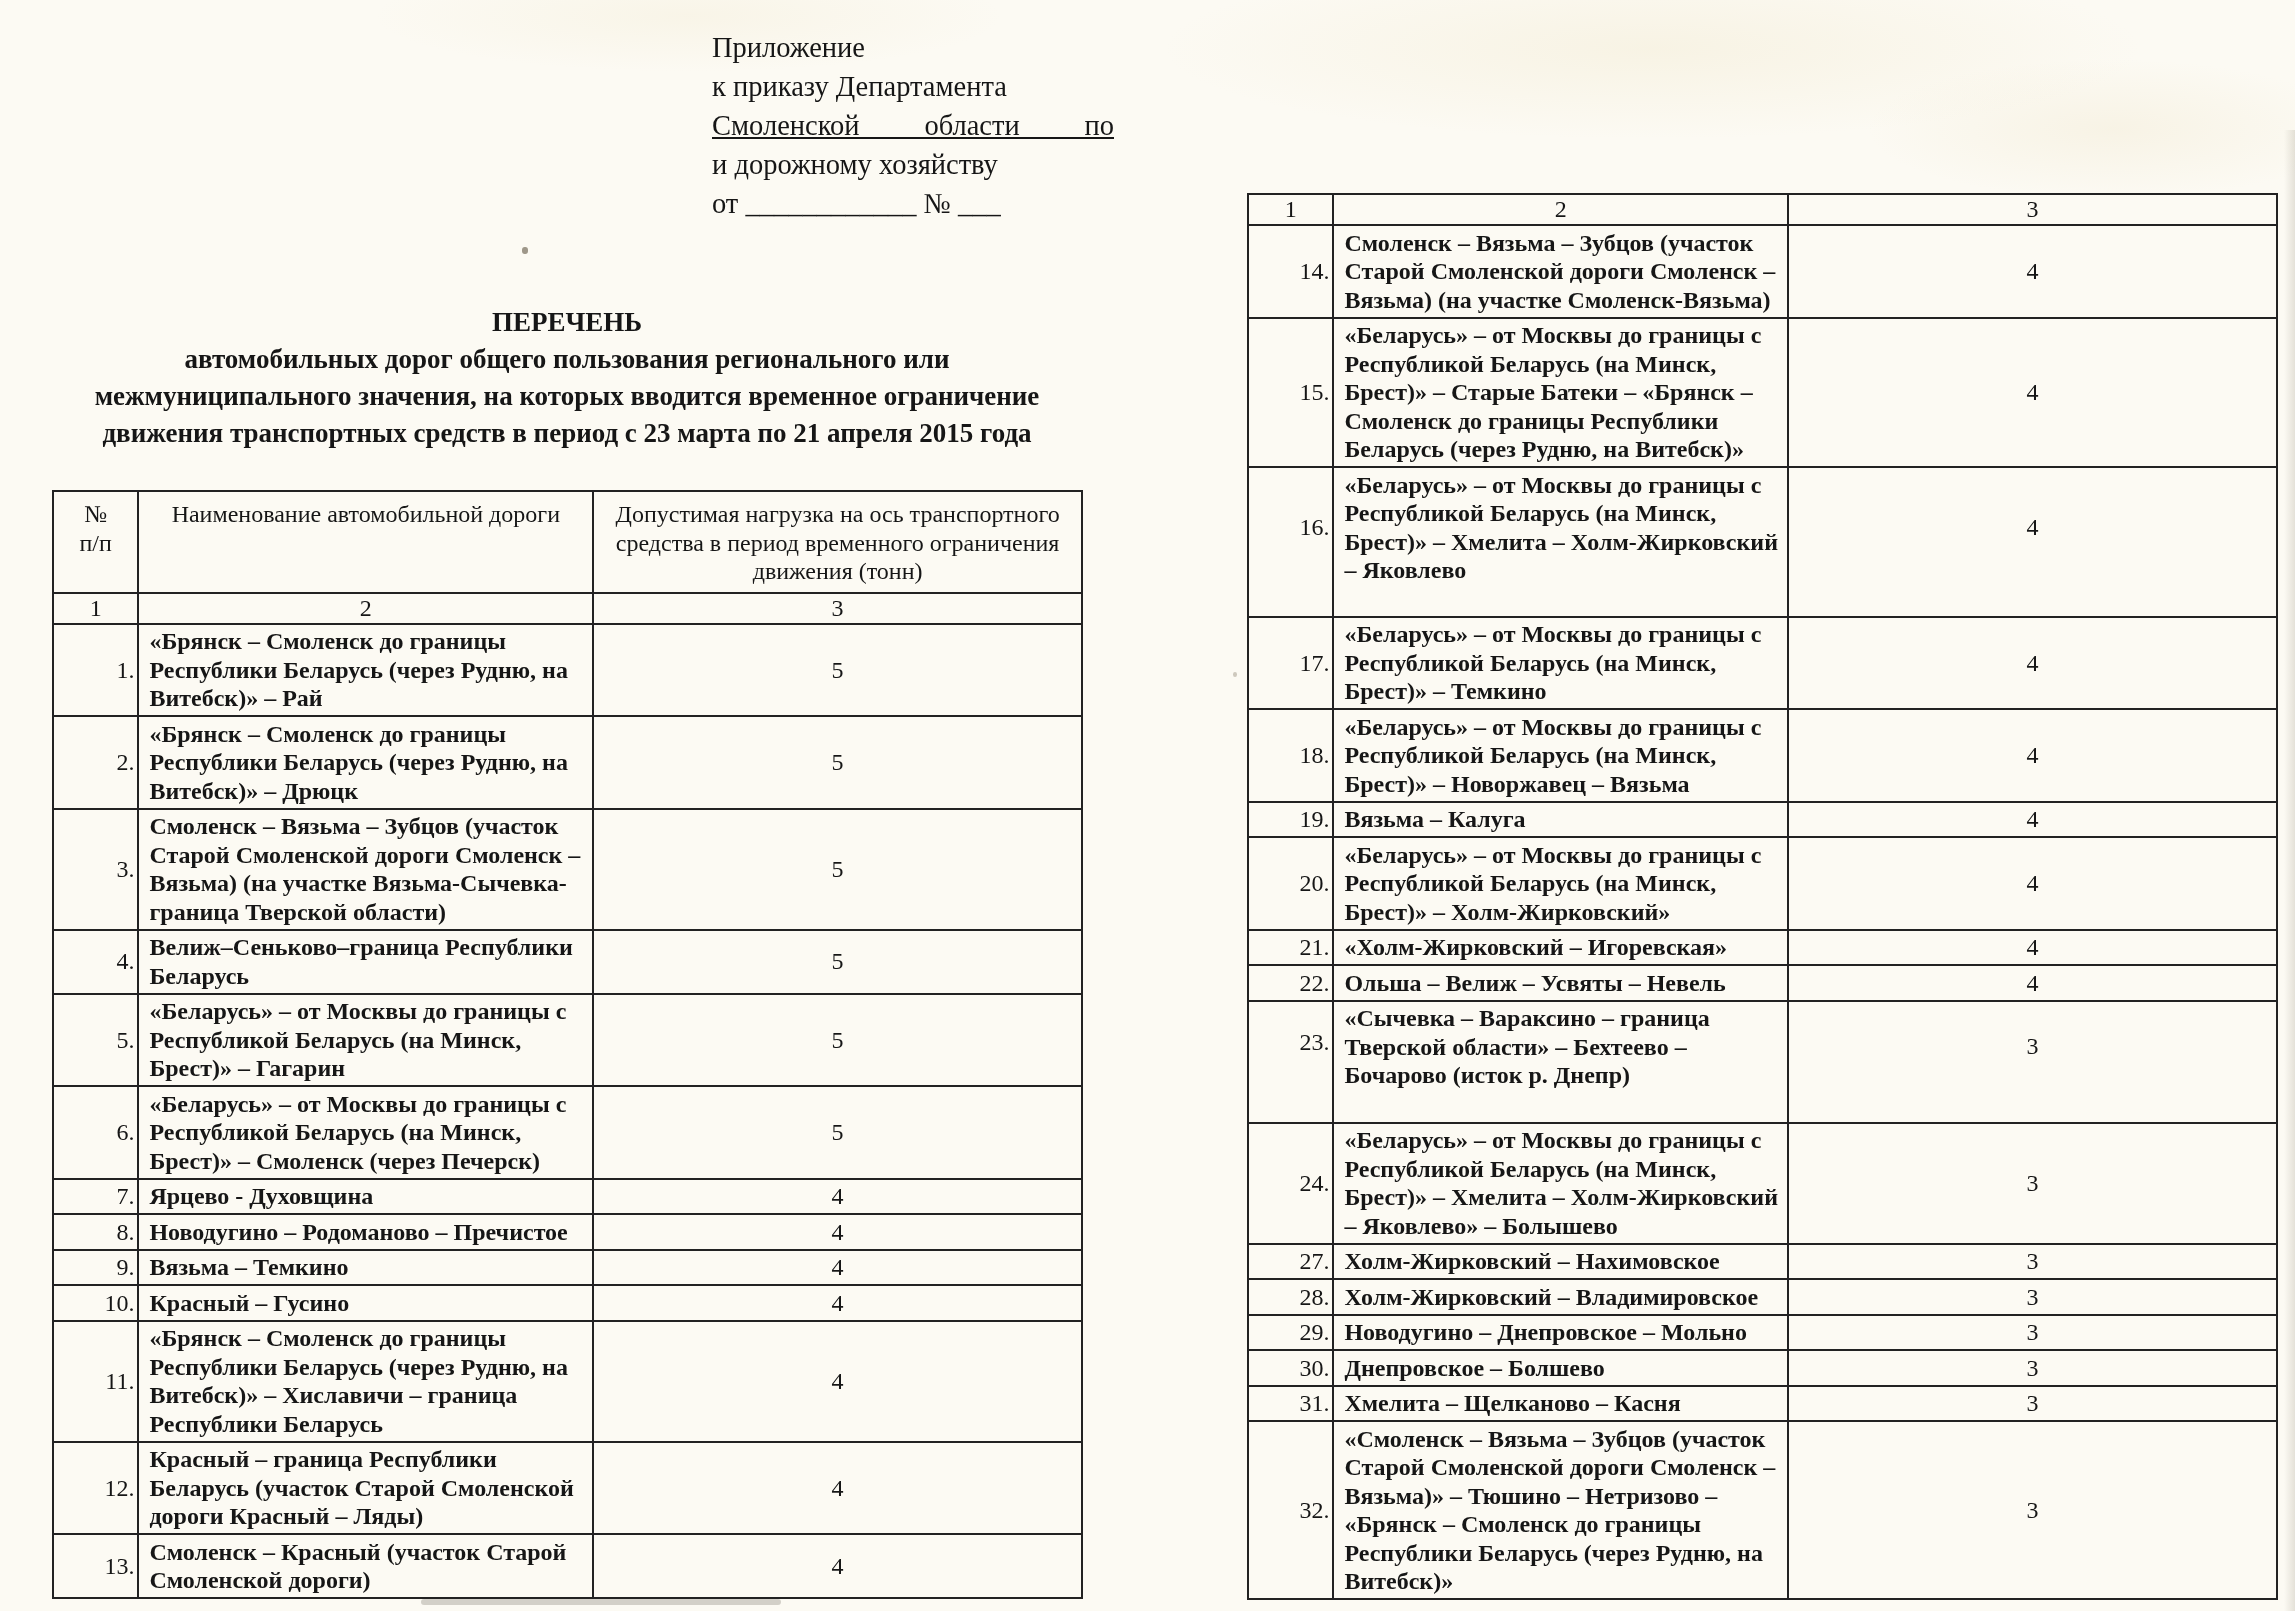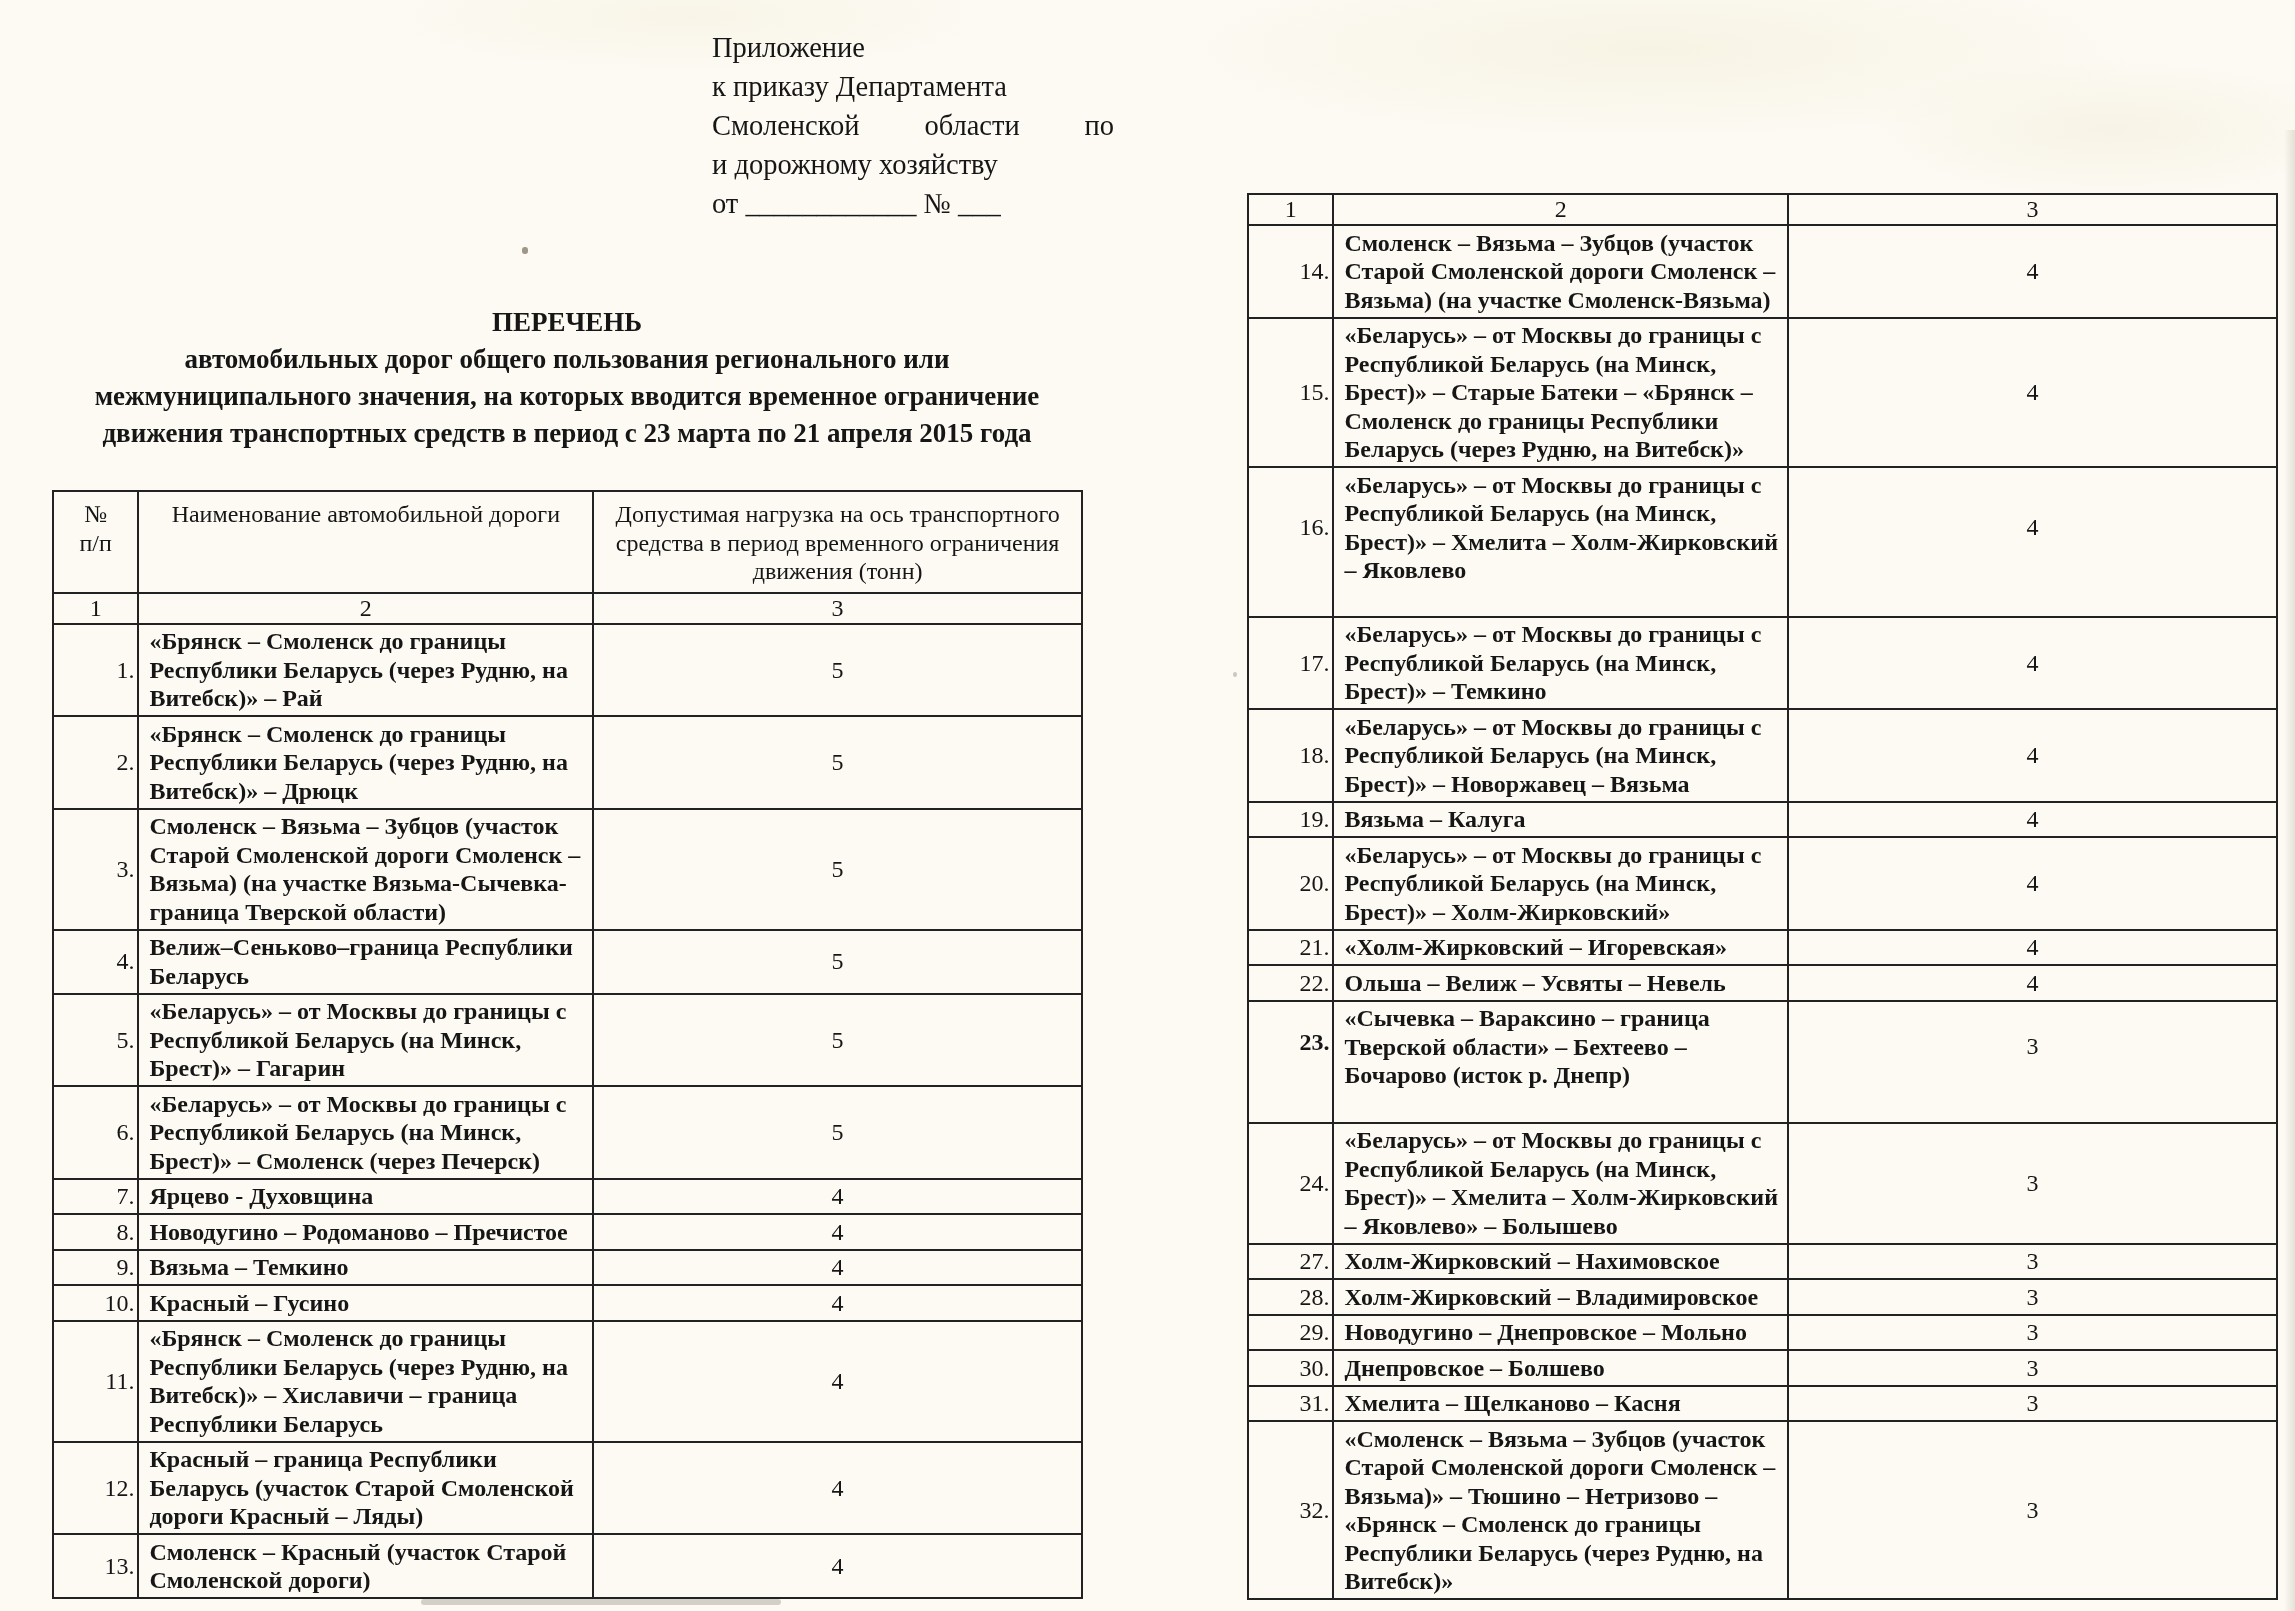--- a/index.html
+++ b/index.html
@@ -16,21 +16,21 @@
     overflow:hidden;
   }
   .artifact{position:absolute;pointer-events:none;}
   .speck-1{left:522px;top:247px;width:5.5px;height:6.5px;background:rgba(80,70,50,0.55);border-radius:50%;}
   .speck-2{left:1233px;top:672px;width:4px;height:4.5px;background:rgba(120,110,90,0.35);border-radius:50%;}
   .edge-shade{right:0;top:130px;width:11px;height:1481px;background:linear-gradient(to right,rgba(0,0,0,0),rgba(120,112,95,0.18));}
   .bottom-smudge{left:421px;top:1599px;width:360px;height:6px;background:rgba(105,100,88,0.28);border-radius:3px;}
 
   .annex{position:absolute;left:712px;top:28px;width:402px;font-size:28.5px;line-height:39px;}
   .annex-line{white-space:nowrap;}
-  .annex-line.stretch{white-space:normal;text-align:justify;text-align-last:justify;}
+  .annex-line.stretch{white-space:normal;text-align:justify;text-align-last:justify;text-decoration:underline;}
 
   .doc-title{position:absolute;left:52px;top:304px;width:1030px;text-align:center;font-weight:bold;font-size:27px;line-height:37px;}
 
   table.roads{
     position:absolute;border-collapse:collapse;table-layout:fixed;
     font-size:24px;line-height:28.5px;background:transparent;
   }
   table.roads th, table.roads td{border:2px solid #222222;}
   table.roads-left{left:52px;top:490px;width:1031px;}
   table.roads-right{left:1247px;top:193px;width:1031px;}
@@ -208,21 +208,21 @@
           <td class="c1">21.</td>
           <td class="c2">«Холм-Жирковский – Игоревская»</td>
           <td class="c3">4</td>
         </tr>
         <tr>
           <td class="c1">22.</td>
           <td class="c2">Ольша – Велиж – Усвяты – Невель</td>
           <td class="c3">4</td>
         </tr>
         <tr>
-          <td class="c1" style="padding-bottom: 40px; font-weight: bold;">23.</td>
+          <td class="c1" style="padding-bottom: 40px;">23.</td>
           <td class="c2" style="padding-bottom: 32px;">«Сычевка – Вараксино – граница Тверской области» – Бехтеево – Бочарово (исток р. Днепр)</td>
           <td class="c3" style="padding-bottom: 32px;">3</td>
         </tr>
         <tr>
           <td class="c1">24.</td>
           <td class="c2">«Беларусь» – от Москвы до границы с Республикой Беларусь (на Минск, Брест)» – Хмелита – Холм-Жирковский – Яковлево» – Болышево</td>
           <td class="c3">3</td>
         </tr>
         <tr>
           <td class="c1">27.</td>

